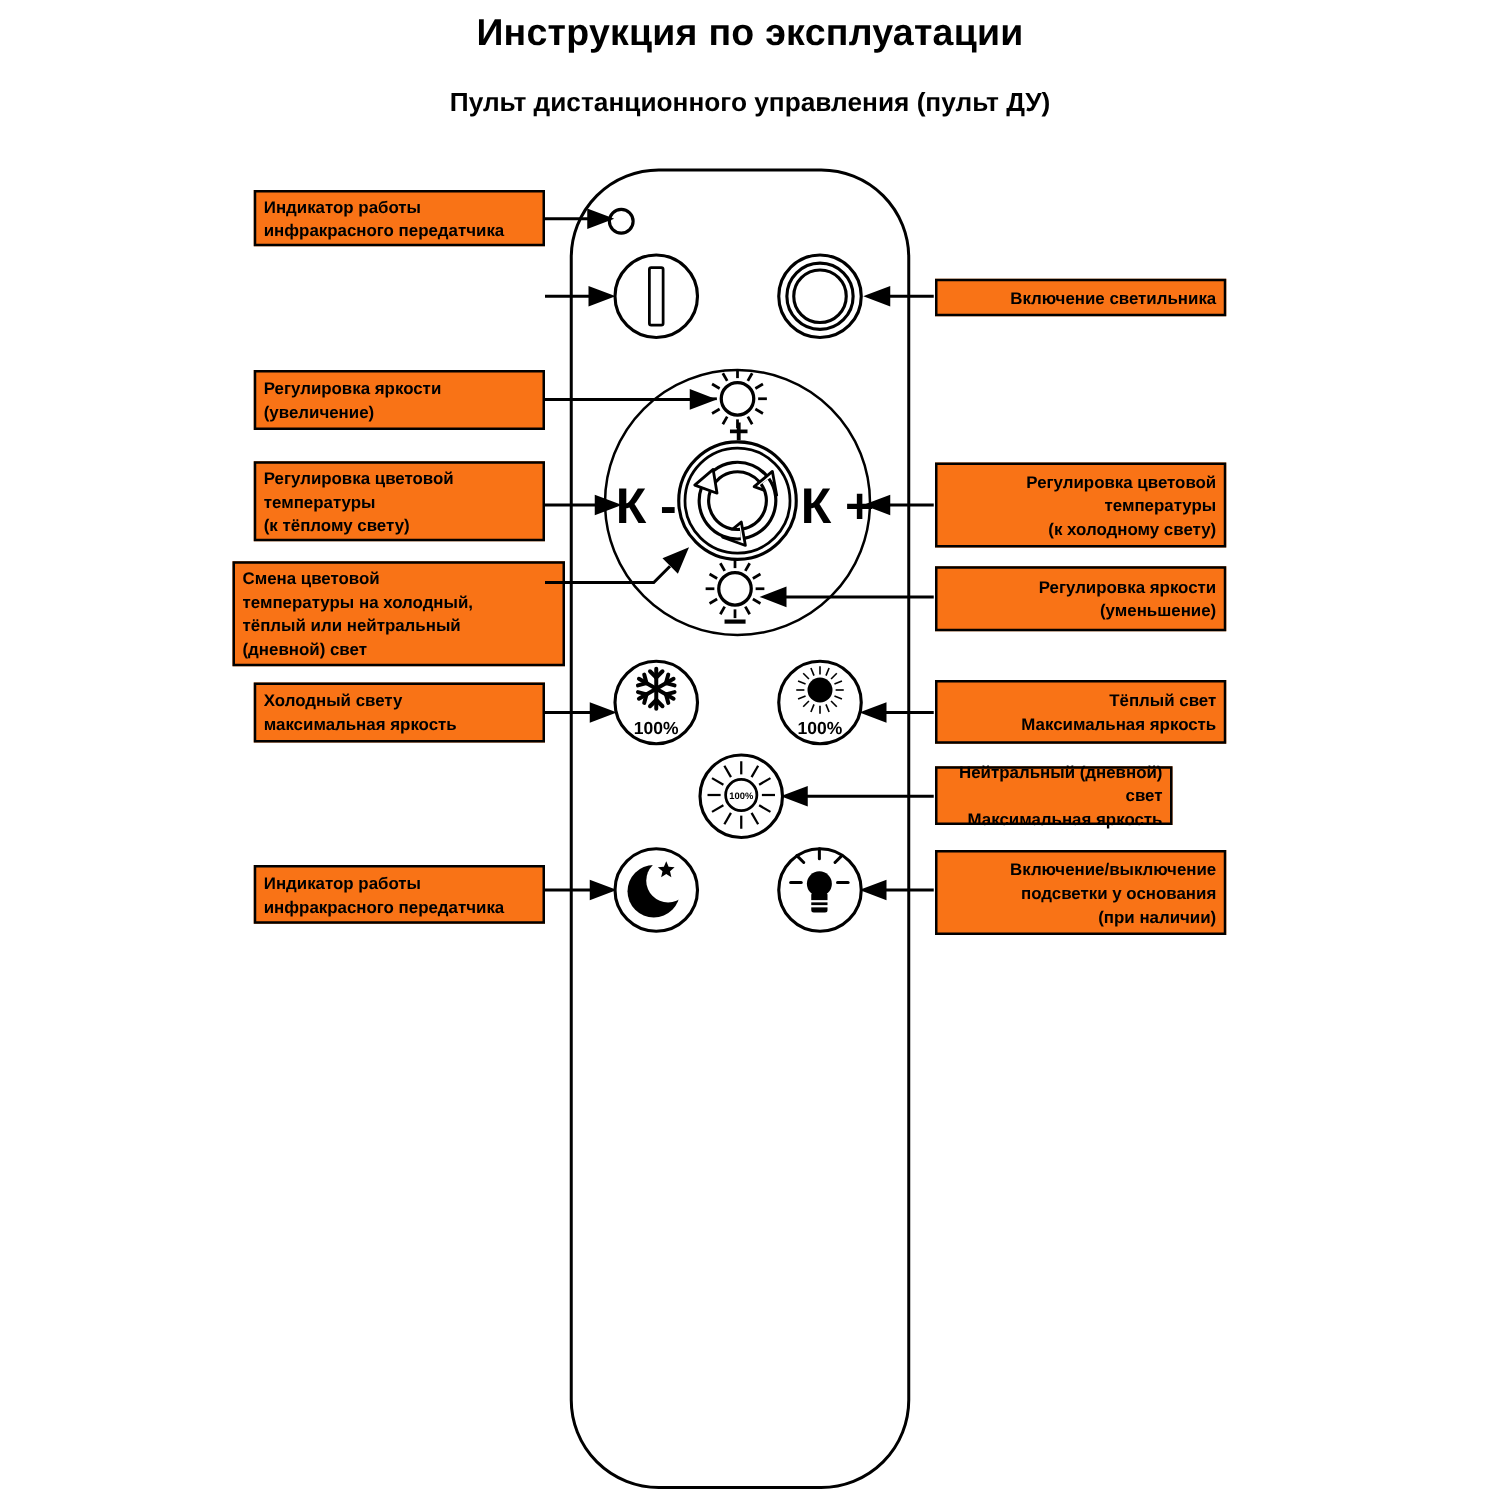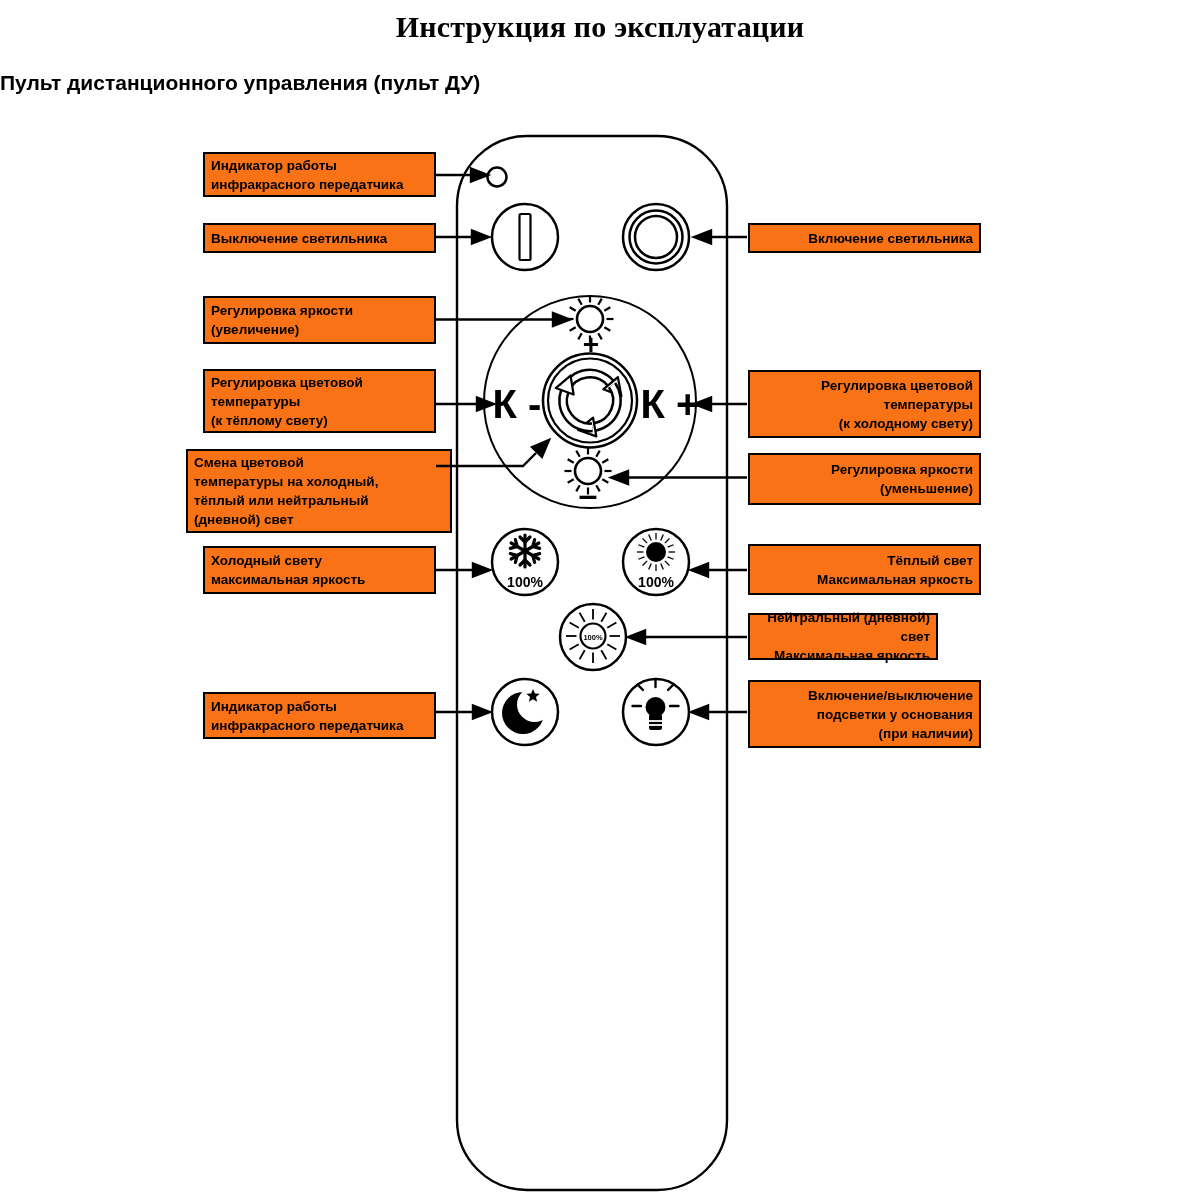--- a/index.html
+++ b/index.html
@@ -1,39 +1,38 @@
 <!DOCTYPE html>
 <html><head>
 <meta charset="utf-8">
 <style>
   html,body{margin:0;padding:0;background:#fff;}
   .page{position:relative;width:1200px;height:1200px;background:#fff;overflow:hidden;
         font-family:"Liberation Sans",sans-serif;color:#000;}
   .title{position:absolute;left:0;top:10px;width:100%;text-align:center;
-         font-size:30px;font-weight:bold;letter-spacing:0.2px;font-family:Liberation Serif, serif;}
-  .subtitle{position:absolute;left:0;top:71px;width:100%;
+         font-size:30px;font-weight:bold;letter-spacing:0.2px;}
+  .subtitle{position:absolute;left:0;top:71px;width:100%;text-align:center;
          font-size:21px;font-weight:bold;}
   .label-box{position:absolute;box-sizing:border-box;border:2px solid #000;background:#f97316;
          font-size:13.5px;font-weight:bold;line-height:19px;white-space:pre-line;
          display:flex;align-items:center;padding:2px 6px;}
   .label-box.right{justify-content:flex-end;text-align:right;}
   svg.diagram{position:absolute;left:0;top:0;}
   svg text{font-family:"Liberation Sans",sans-serif;font-weight:bold;fill:#000;}
 </style>
 </head>
 <body>
 
 <div class="page">
 
   <div class="title">Инструкция по эксплуатации</div>
   <div class="subtitle">Пульт дистанционного управления (пульт ДУ)</div>
 
   <div class="label-box" style="left:203px;top:152px;width:233px;height:45px;">Индикатор работы
 инфракрасного передатчика</div>
-  <div class="label-box" style="left:203px;top:223px;width:233px;height:30px;">Выключение светильника</div>
   <div class="label-box" style="left:203px;top:296px;width:233px;height:48px;">Регулировка яркости
 (увеличение)</div>
   <div class="label-box" style="left:203px;top:369px;width:233px;height:64px;">Регулировка цветовой
 температуры
 (к тёплому свету)</div>
   <div class="label-box" style="left:186px;top:449px;width:266px;height:84px;">Смена цветовой
 температуры на холодный,
 тёплый или нейтральный
 (дневной) свет</div>
   <div class="label-box" style="left:203px;top:546px;width:233px;height:48px;">Холодный свету

